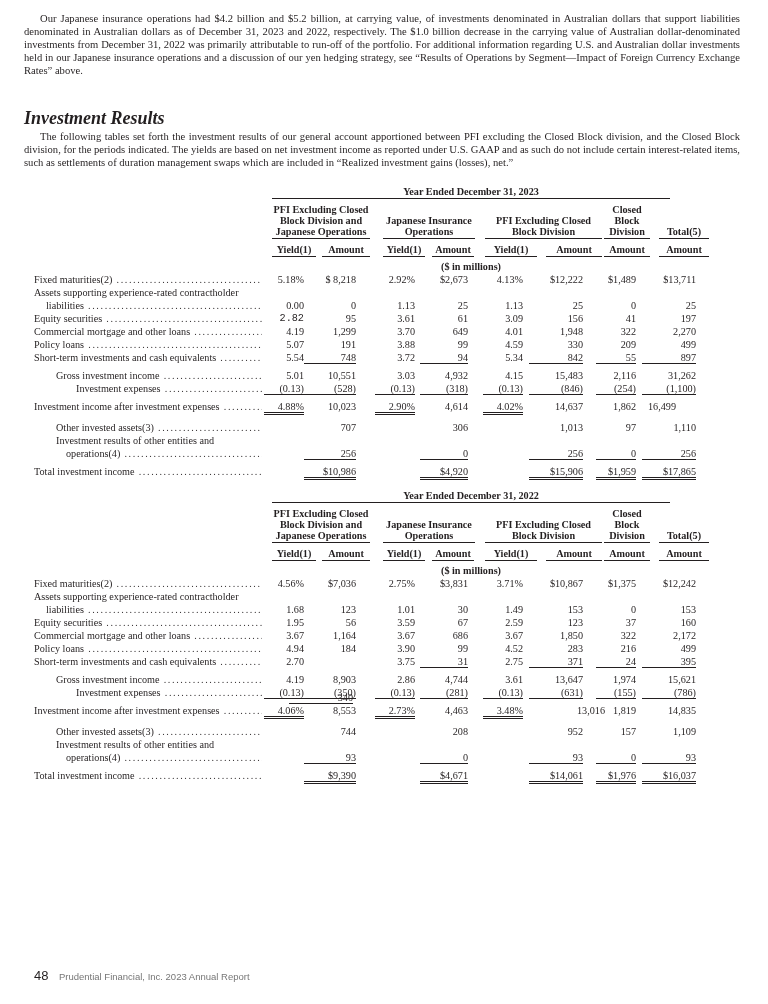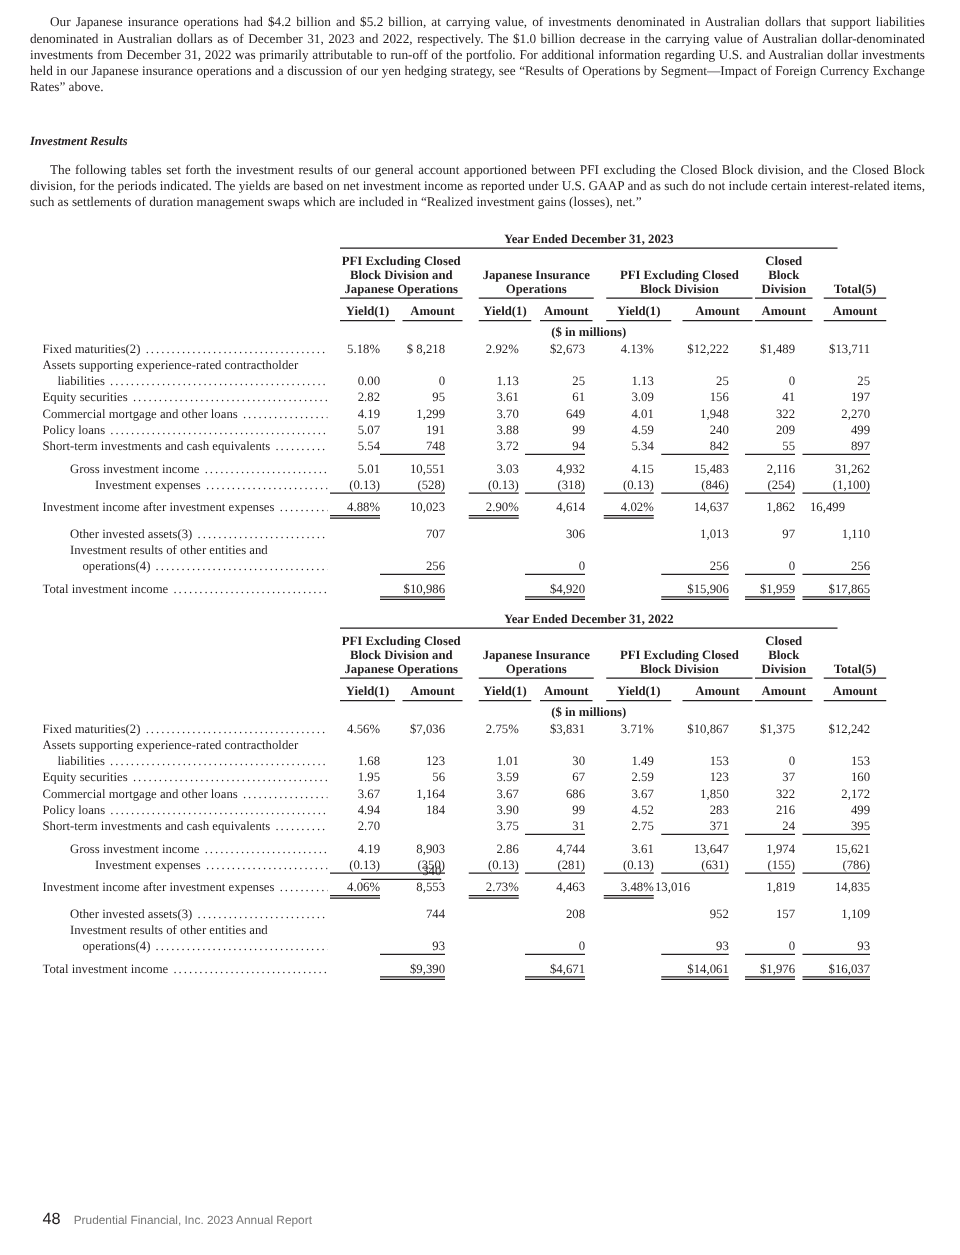--- a/index.html
+++ b/index.html
@@ -8,21 +8,21 @@
       font-family: "Liberation Serif", "DejaVu Serif", serif;
       color: #231f20;
     }
     .para {
       position: absolute; left: 24px; width: 716px;
       font-size: 10.6px; line-height: 13px; text-align: justify;
       text-indent: 16px;
     }
     .heading {
       position: absolute; left: 24px; top: 108px;
-      font-size: 10px; font-weight: bold; font-style: italic;
+      font-size: 18px; font-weight: bold; font-style: italic;
     }
     .tbl { position: absolute; left: 0; width: 768px; font-size: 10.2px; }
     .yr {
       position: absolute; left: 272px; width: 398px; text-align: center;
       font-weight: bold; font-size: 10.2px; border-bottom: 1px solid #231f20;
       padding-bottom: 1px;
     }
     .hdr { position: absolute; font-weight: bold; text-align: center; line-height: 11px; font-size: 10.2px; }
     .hdr.ul { border-bottom: 1px solid #231f20; padding-bottom: 1px; }
     .sub { position: absolute; font-weight: bold; text-align: center; font-size: 10.2px; border-bottom: 1px solid #231f20; padding-bottom: 1px; }
@@ -100,21 +100,21 @@
         <div class="cell" style="left: 304px; width: 52px;">0</div>
         <div class="cell" style="left: 375px; width: 40px;">1.13</div>
         <div class="cell" style="left: 420px; width: 48px;">25</div>
         <div class="cell" style="left: 483px; width: 40px;">1.13</div>
         <div class="cell" style="left: 529px; width: 54px;">25</div>
         <div class="cell" style="left: 596px; width: 40px;">0</div>
         <div class="cell" style="left: 642px; width: 54px;">25</div>
       </div>
       <div class="row" style="top: 127px;">
         <div class="lbl" style="left: 34px; width: 228px;"><span>Equity securities</span><span class="dots"> ............................................................</span></div>
-        <div class="cell" style="left: 264px; width: 40px;">2.82</div>
+        <div class="cell" style="left: 264px; width: 40px; font-family: Liberation Mono, monospace;">2.82</div>
         <div class="cell" style="left: 304px; width: 52px;">95</div>
         <div class="cell" style="left: 375px; width: 40px;">3.61</div>
         <div class="cell" style="left: 420px; width: 48px;">61</div>
         <div class="cell" style="left: 483px; width: 40px;">3.09</div>
         <div class="cell" style="left: 529px; width: 54px;">156</div>
         <div class="cell" style="left: 596px; width: 40px;">41</div>
         <div class="cell" style="left: 642px; width: 54px;">197</div>
       </div>
       <div class="row" style="top: 140px;">
         <div class="lbl" style="left: 34px; width: 228px;"><span>Commercial mortgage and other loans</span><span class="dots"> ............................................................</span></div>
@@ -127,21 +127,21 @@
         <div class="cell" style="left: 596px; width: 40px;">322</div>
         <div class="cell" style="left: 642px; width: 54px;">2,270</div>
       </div>
       <div class="row" style="top: 153px;">
         <div class="lbl" style="left: 34px; width: 228px;"><span>Policy loans</span><span class="dots"> ............................................................</span></div>
         <div class="cell" style="left: 264px; width: 40px;">5.07</div>
         <div class="cell" style="left: 304px; width: 52px;">191</div>
         <div class="cell" style="left: 375px; width: 40px;">3.88</div>
         <div class="cell" style="left: 420px; width: 48px;">99</div>
         <div class="cell" style="left: 483px; width: 40px;">4.59</div>
-        <div class="cell" style="left: 529px; width: 54px;">240</div>
+        <div class="cell" style="left: 529px; width: 54px;">330</div>
         <div class="cell" style="left: 596px; width: 40px;">209</div>
         <div class="cell" style="left: 642px; width: 54px;">499</div>
       </div>
       <div class="row" style="top: 166px;">
         <div class="lbl" style="left: 34px; width: 228px;"><span>Short-term investments and cash equivalents</span><span class="dots"> ............................................................</span></div>
         <div class="cell" style="left: 264px; width: 40px;">5.54</div>
         <div class="cell ul" style="left: 304px; width: 52px;">748</div>
         <div class="cell" style="left: 375px; width: 40px;">3.72</div>
         <div class="cell ul" style="left: 420px; width: 48px;">94</div>
         <div class="cell" style="left: 483px; width: 40px;">5.34</div>
@@ -340,21 +340,21 @@
         <div class="cell ul" style="left: 596px; width: 40px;">(155)</div>
         <div class="cell ul" style="left: 642px; width: 54px;">(786)</div>
       </div>
       <div class="row" style="top: 215px;">
         <div class="lbl" style="left: 34px; width: 228px;"><span>Investment income after investment expenses</span><span class="dots"> ............................................................</span></div>
         <div class="cell dul" style="left: 264px; width: 40px;">4.06%</div>
         <div class="cell" style="left: 304px; width: 52px;">8,553</div>
         <div class="cell dul" style="left: 375px; width: 40px;">2.73%</div>
         <div class="cell" style="left: 420px; width: 48px;">4,463</div>
         <div class="cell dul" style="left: 483px; width: 40px;">3.48%</div>
-        <div class="cell" style="left: 498px; width: 54px;">13,016</div>
+        <div class="cell" style="left: 551px; width: 54px;">13,016</div>
         <div class="cell" style="left: 596px; width: 40px;">1,819</div>
         <div class="cell" style="left: 642px; width: 54px;">14,835</div>
       </div>
       <div class="row" style="top: 236px;">
         <div class="lbl" style="left: 56px; width: 206px;"><span>Other invested assets(3)</span><span class="dots"> ............................................................</span></div>
         <div class="cell" style="left: 264px; width: 40px; border-bottom: none;"></div>
         <div class="cell" style="left: 304px; width: 52px;">744</div>
         <div class="cell" style="left: 375px; width: 40px; border-bottom: none;"></div>
         <div class="cell" style="left: 420px; width: 48px;">208</div>
         <div class="cell" style="left: 483px; width: 40px; border-bottom: none;"></div>

